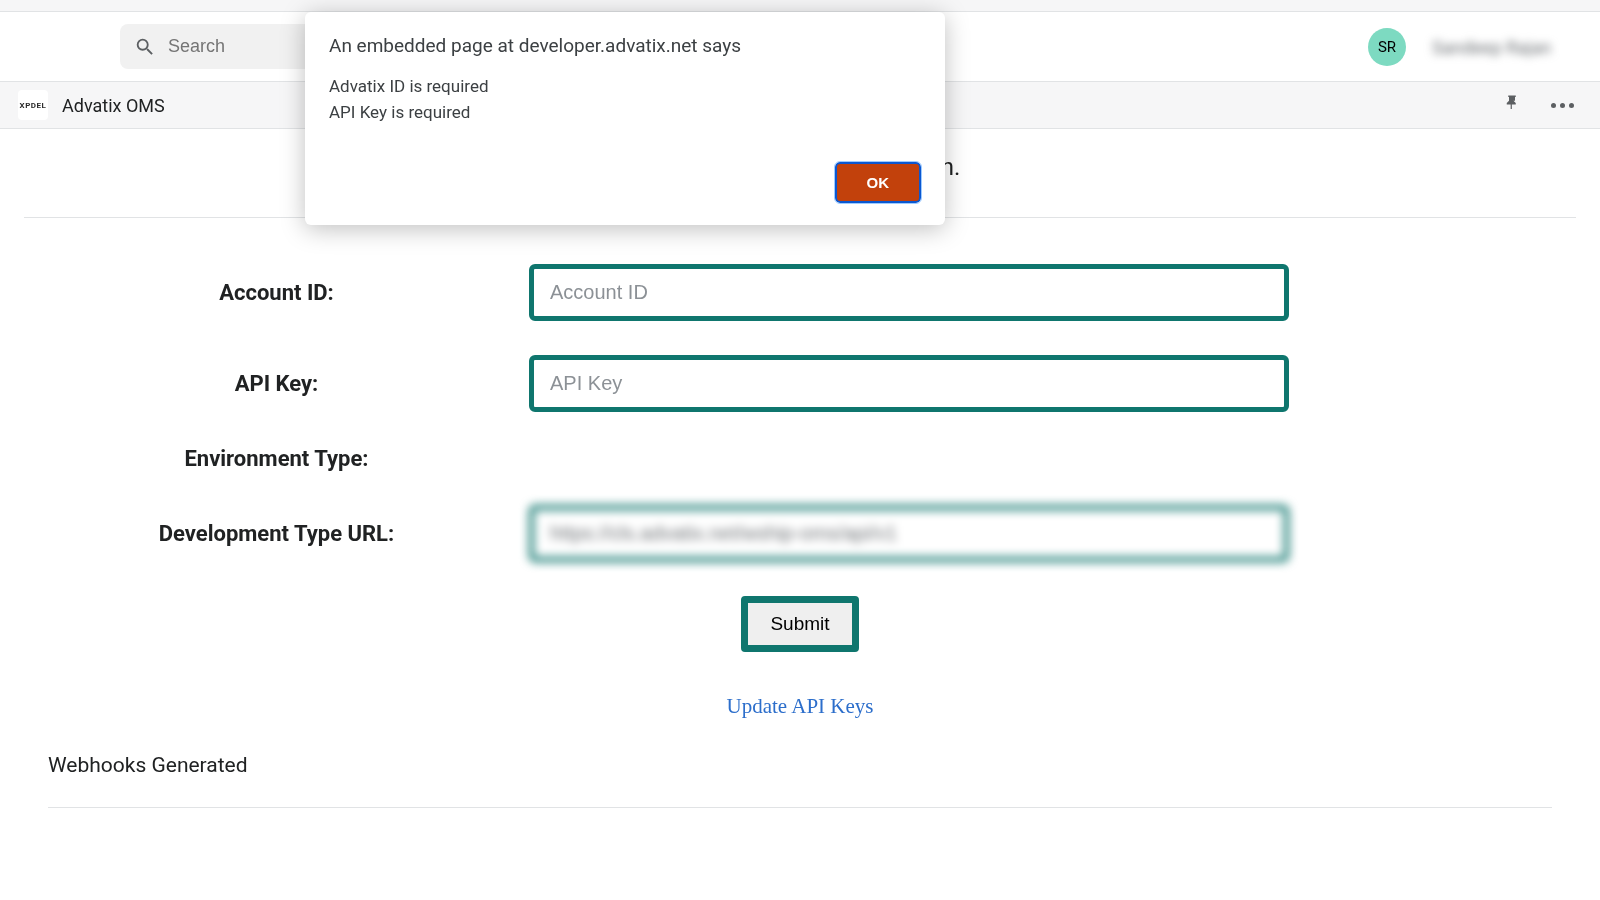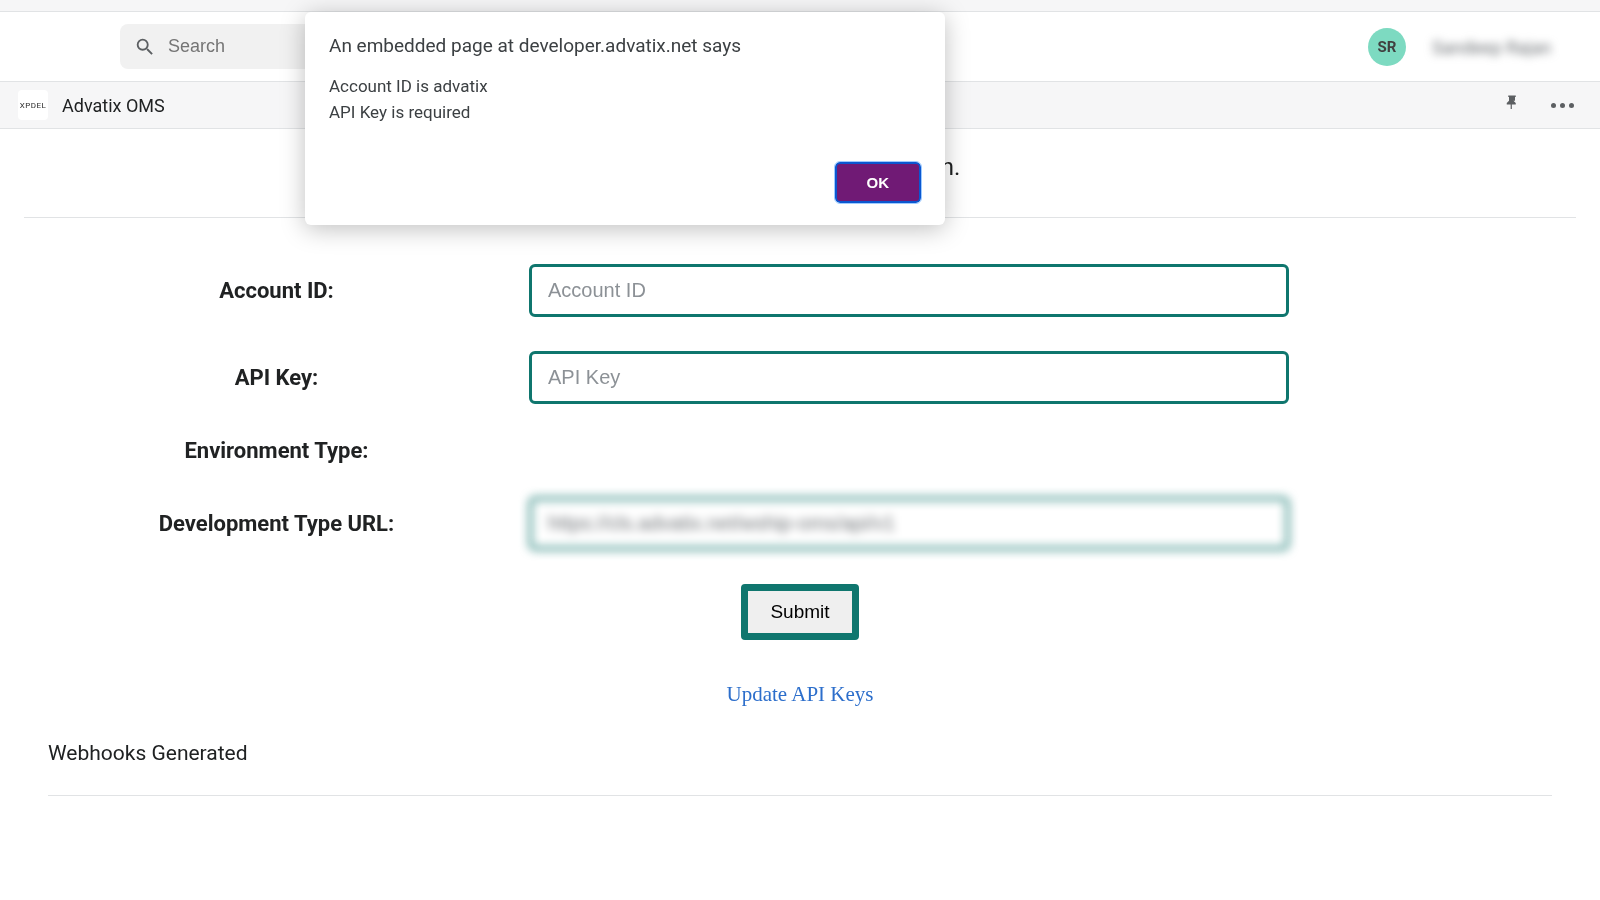--- a/index.html
+++ b/index.html
@@ -38,39 +38,39 @@
   }
   .search-icon-svg {
     position: absolute;
     left: 14px; top: 50%; transform: translateY(-50%);
     width: 22px; height: 22px; fill: #5c5f62;
   }
   .topbar-spacer { flex: 1; }
   .avatar {
     width: 38px; height: 38px; border-radius: 50%;
     background: #7ddac1;
-    color: #404040;
+    color: #000000;
     display: flex; align-items: center; justify-content: center;
-    font-weight: 700; font-size: 15px;
+    font-weight: 400; font-size: 15px;
   }
   .username-blurred {
     width: 150px; height: 20px; margin-left: 10px;
     filter: blur(4px);
     color: #6d7175; font-size: 18px; white-space: nowrap; overflow: hidden;
   }
   .titlebar {
     display: flex; align-items: center;
     padding: 8px 18px; gap: 14px;
     background: #f6f6f7;
     border-bottom: 1px solid #e1e3e5;
   }
   .app-logo {
     width: 30px; height: 30px; background: #ffffff; border-radius: 4px;
     display:flex;align-items:center;justify-content:center;
-    font-size:8px; font-weight:400; letter-spacing:0.5px; color:#2b2b2b;
+    font-size:8px; font-weight:700; letter-spacing:0.5px; color:#2b2b2b;
   }
   .app-title { font-size: 18px; font-weight: 400; color: #202223; }
   .titlebar-spacer { flex: 1; }
   .pin { font-size: 18px; color:#5c5f62; padding:4px 8px; cursor:pointer;}
   .kebab { display:flex; gap:4px; padding:4px 8px; cursor:pointer;}
   .kebab span{ width:5px;height:5px;border-radius:50%;background:#5c5f62;}
   .hero-row {
     text-align: center;
     font-size: 24px;
     padding: 24px 0 36px;
@@ -88,21 +88,21 @@
     text-align: center;
     font-size: 22px;
     font-weight: 700;
     color:#202223;
   }
   .input-col { width: 760px; }
   .txt-input, .sel-input {
     width: 100%;
     padding: 12px 16px;
     font-size: 20px;
-    border: 3px solid #0f766e;
+    border: 5px solid #0f766e;
     border-radius: 6px;
     color: #202223;
     background:#fff;
   }
   .txt-input::placeholder { color: #8c9196; }
   .sel-input { appearance:none; background-image:none; position:relative;}
   .select-wrap { position:relative; }
   .select-caret { position:absolute; right:14px; top:50%; transform:translateY(-50%); pointer-events:none; font-size:14px; color:#5c5f62;}
   .blur-value { filter: blur(5px); color:#6d7175; }
   .submit-row { text-align:center; margin-top: 8px;}
@@ -126,21 +126,21 @@
     background: #ffffff;
     border-radius: 6px;
     box-shadow: 0 4px 24px rgba(0,0,0,0.25);
     padding: 22px 24px 22px 24px;
     z-index: 100;
   }
   .alert-title { font-size: 19px; color:#3c4043; margin-bottom: 16px;}
   .alert-msg { font-size: 17px; color:#3c4043; line-height:1.55;}
   .alert-actions { text-align:right; margin-top: 36px;}
   .ok-btn {
-    background:#701a75;
+    background:#c2410c;
     color:#fff;
     border: 2px solid #0b57d0;
     outline: 1px solid #9ecbff;
     font-weight:700;
     padding: 10px 30px;
     border-radius:5px;
     font-size:15px;
     cursor:pointer;
   }
 </style>
@@ -213,18 +213,18 @@
   <div class="link-row">
     <a class="link">Update API Keys</a>
   </div>
 
   <div class="status-row">Webhooks Generated</div>
 
 </div>
 
 <div class="alert">
   <div class="alert-title">An embedded page at developer.advatix.net says</div>
-  <div class="alert-msg">Account ID is advatix</div>
+  <div class="alert-msg">Advatix ID is required</div>
   <div class="alert-msg">API Key is required</div>
   <div class="alert-actions">
     <button class="ok-btn">OK</button>
   </div>
 </div>
 
 </body></html>

